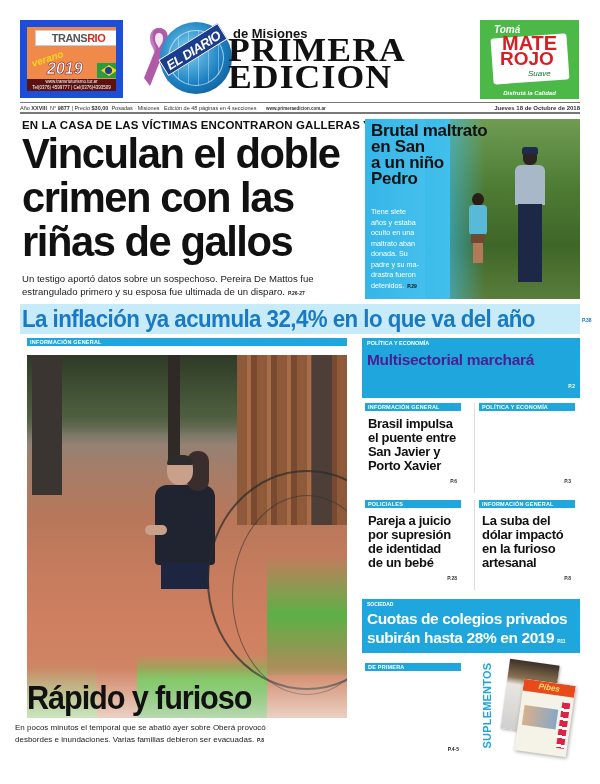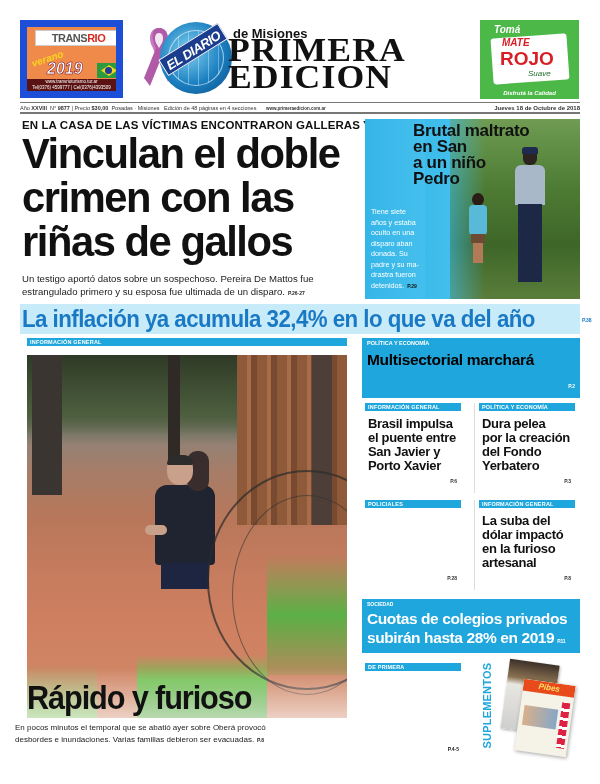--- a/index.html
+++ b/index.html
@@ -36,21 +36,21 @@
     transform: rotate(-32deg); border: 1px solid #fff; letter-spacing: -0.5px; }
   .logo-demisiones { left: 233px; top: 26px; font-size: 13px; font-weight: bold; color: #111; }
   .logo-primera { left: 228px; top: 36px; font-family: "Liberation Serif", serif; font-weight: bold;
     font-size: 33px; line-height: 28px; letter-spacing: 1px; color: #111; transform: scaleX(1.08); transform-origin: left; }
   .logo-edicion { left: 228px; top: 63px; font-family: "Liberation Serif", serif; font-weight: bold;
     font-size: 33px; line-height: 28px; letter-spacing: 1px; color: #111; transform: scaleX(1.08); transform-origin: left; }
 
   .ad-right { left: 480px; top: 20px; width: 99px; height: 79px; background: #4cb848; overflow: hidden; }
   .ad-right .toma { position: absolute; left: 14px; top: 4px; font-size: 10px; font-style: italic; font-weight: bold; color: #fff; }
   .ad-right .card { position: absolute; left: 12px; top: 16px; width: 76px; height: 46px; background: #fff; transform: rotate(-4deg); border-radius: 3px; }
-  .ad-right .mate { position: absolute; left: 22px; top: 16px; font-size: 10px; font-weight: bold; color: #d81f26; line-height: 14px; font-style: italic; }
+  .ad-right .mate { position: absolute; left: 22px; top: 16px; font-size: 20px; font-weight: bold; color: #d81f26; line-height: 14px; }
   .ad-right .rojo { position: absolute; left: 20px; top: 30px; font-size: 19px; font-weight: bold; color: #d81f26; line-height: 18px; }
   .ad-right .suave { position: absolute; left: 48px; top: 49px; font-size: 8px; font-style: italic; color: #1a6e2a; }
   .ad-right .disfruta { position: absolute; left: 0; bottom: 3px; width: 100%; font-size: 6px; font-style: italic; font-weight: bold; color: #fff; text-align: center; }
 
   .info-bar { left: 20px; top: 102px; width: 560px; height: 12px; border-top: 1px solid #777; border-bottom: 2px solid #777; font-size: 5.5px; color: #333; line-height: 10px; }
   .info-bar .left { position: absolute; left: 0; top: 0; white-space: nowrap; }
   .info-bar .left b { font-weight: bold; }
   .info-bar .web { font-weight: bold; font-size: 4.5px; margin-left: 8px; }
   .info-bar .date { position: absolute; right: 0; top: 0; font-weight: bold; font-size: 6px; }
 
@@ -71,21 +71,21 @@
   .sp-officer { position: absolute; left: 148px; top: 28px; width: 34px; height: 138px; }
   .sp-officer .cap { position: absolute; left: 9px; top: 0; width: 16px; height: 7px; background: #1e2a4e; border-radius: 3px 3px 0 0; }
   .sp-officer .head { position: absolute; left: 10px; top: 6px; width: 14px; height: 12px; background: #2b2420; border-radius: 0 0 6px 6px; }
   .sp-officer .shirt { position: absolute; left: 2px; top: 18px; width: 30px; height: 40px; background: #a9b8c9; border-radius: 6px 6px 0 0; }
   .sp-officer .pants { position: absolute; left: 5px; top: 57px; width: 24px; height: 78px; background: #1d2847; }
   .sp-child { position: absolute; left: 102px; top: 74px; width: 22px; height: 80px; }
   .sp-child .head { position: absolute; left: 5px; top: 0; width: 12px; height: 13px; background: #2a1d16; border-radius: 50%; }
   .sp-child .shirt { position: absolute; left: 2px; top: 12px; width: 18px; height: 30px; background: #58b9d8; border-radius: 4px; }
   .sp-child .shorts { position: absolute; left: 4px; top: 41px; width: 14px; height: 9px; background: #6d4a32; }
   .sp-child .legs { position: absolute; left: 6px; top: 50px; width: 10px; height: 20px; background: #b27a56; }
-  .sp-title { position: absolute; left: 6px; top: 4px; width: 150px; font-size: 17px; font-weight: bold; line-height: 16px; color: #111; letter-spacing: -0.3px; margin-left: 42px; }
+  .sp-title { position: absolute; left: 6px; top: 4px; width: 150px; font-size: 17px; font-weight: bold; line-height: 16px; color: #111; letter-spacing: -0.3px; }
   .sp-text { position: absolute; left: 6px; top: 88px; width: 68px; font-size: 7.2px; line-height: 10.5px; color: #fff; }
 
   
   .inflation { left: 20px; top: 304px; width: 560px; height: 30px; background: #c7ebf8; }
   .inflation .txt { position: absolute; left: 2px; top: 0; font-size: 24px; font-weight: bold; color: #1a79c4; line-height: 30px; letter-spacing: -0.6px; white-space: nowrap; transform: scaleX(0.93); transform-origin: left; }
   .inflation .pg { position: absolute; left: 559px; top: 13px; font-size: 5px; color: #1a79c4; }
 
   
   .sec-label { height: 8px; background: #1fa6dc; color: #fff; font-size: 5.5px; font-weight: bold; line-height: 8px; padding-left: 3px; letter-spacing: 0.2px; white-space: nowrap; }
 
@@ -116,21 +116,21 @@
   .main-photo .grass3 { position: absolute; left: 0; top: 310px; width: 70px; height: 53px;
     background: linear-gradient(0deg, #7fbf5e, rgba(127,191,94,0)); }
   .main-photo .bottom-fade { position: absolute; left: 0; bottom: 0; width: 100%; height: 50px;
     background: linear-gradient(180deg, rgba(255,255,255,0), rgba(255,255,255,0.6)); }
   .main-headline { left: 27px; top: 680px; font-size: 33px; font-weight: bold; color: #111; letter-spacing: -1.2px; line-height: 36px; white-space: nowrap; transform: scaleX(0.93); transform-origin: left; }
   .main-deck { left: 15px; top: 722px; width: 330px; font-size: 8px; line-height: 12px; color: #222; }
 
   
   .multisec { left: 362px; top: 338px; width: 218px; height: 60px; background: #1fa6dc; }
   .multisec .lbl { position: absolute; left: 5px; top: 2px; font-size: 5.5px; font-weight: bold; color: #fff; }
-  .multisec .ttl { position: absolute; left: 5px; top: 12px; width: 210px; font-size: 15.5px; font-weight: bold; line-height: 19px; color: #000000; letter-spacing: -0.3px; }
+  .multisec .ttl { position: absolute; left: 5px; top: 12px; width: 210px; font-size: 15.5px; font-weight: bold; line-height: 19px; color: #4c1d95; letter-spacing: -0.3px; }
   .multisec .pg { position: absolute; right: 5px; top: 45px; color: #fff; }
 
   .brief { width: 100px; height: 86px; }
   .brief .sec-label { width: 96px; }
   .brief .ttl { position: absolute; left: 3px; top: 14px; width: 100px; font-size: 13px; font-weight: bold; line-height: 14px; color: #111; letter-spacing: -0.3px; }
   .brief .pg { position: absolute; right: 8px; top: 75px; color: #333; }
   .brief-divider { width: 1px; background: #ddd; }
 
   .cuotas { left: 362px; top: 599px; width: 218px; height: 54px; background: #1fa6dc; }
   .cuotas .lbl { position: absolute; left: 5px; top: 2px; font-size: 5px; font-weight: bold; color: #fff; }
@@ -232,21 +232,21 @@
   <div class="sp-title">
     <div>Brutal maltrato</div>
     <div>en San</div>
     <div>a un niño</div>
     <div>Pedro</div>
   </div>
   <div class="sp-text">
     <div>Tiene siete</div>
     <div>años y estaba</div>
     <div>oculto en una</div>
-    <div>disparo aban</div>
+    <div>maltrato aban</div>
     <div>donada. Su</div>
     <div>padre y su ma-</div>
     <div>drastra fueron</div>
     <div><span>detenidos.</span><span class="pg" style="color:#111">P.29</span></div>
   </div>
 </div>
 
 <div class="abs inflation">
   <div class="txt">La inflación ya acumula 32,4% en lo que va del año</div>
   <div class="pg">P.38</div>
@@ -294,31 +294,31 @@
     <div>Brasil impulsa</div>
     <div>el puente entre</div>
     <div>San Javier y</div>
     <div>Porto Xavier</div>
   </div>
   <div class="pg">P.6</div>
 </div>
 <div class="abs brief-divider" style="left:474px; top:403px; height:90px;"></div>
 <div class="abs brief" style="left:479px; top:403px;">
   <div class="sec-label">POLÍTICA Y ECONOMÍA</div>
-  <div class="ttl">
-    <div>Dura pelea</div>
-    <div>por la creación</div>
-    <div>del Fondo</div>
-    <div>Yerbatero</div>
-  </div>
   <div class="pg">P.3</div>
 </div>
 
 <div class="abs brief" style="left:365px; top:500px;">
   <div class="sec-label">POLICIALES</div>
+  <div class="ttl">
+    <div>Pareja a juicio</div>
+    <div>por supresión</div>
+    <div>de identidad</div>
+    <div>de un bebé</div>
+  </div>
   <div class="pg">P.28</div>
 </div>
 <div class="abs brief-divider" style="left:474px; top:500px; height:90px;"></div>
 <div class="abs brief" style="left:479px; top:500px;">
   <div class="sec-label">INFORMACIÓN GENERAL</div>
   <div class="ttl">
     <div>La suba del</div>
     <div>dólar impactó</div>
     <div>en la furioso</div>
     <div>artesanal</div>

